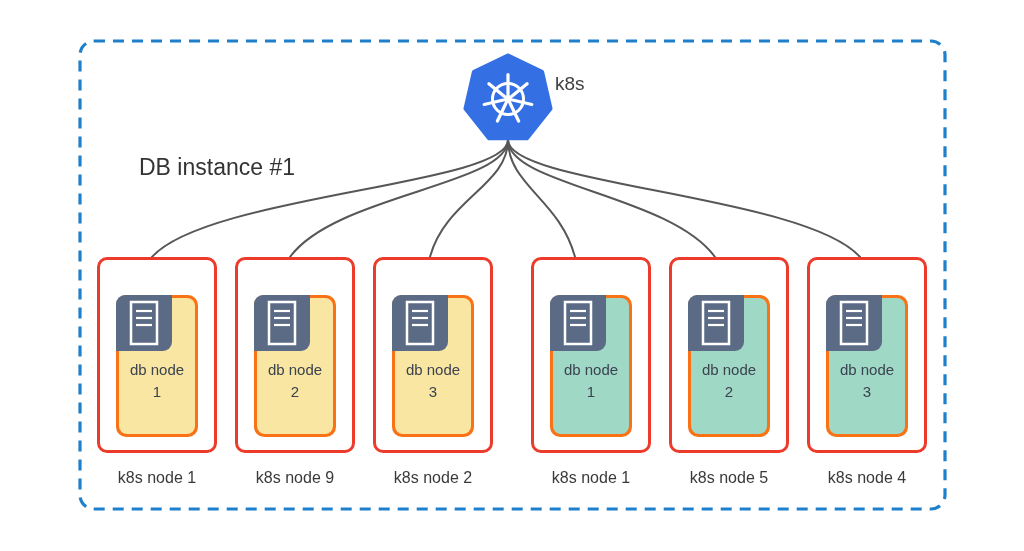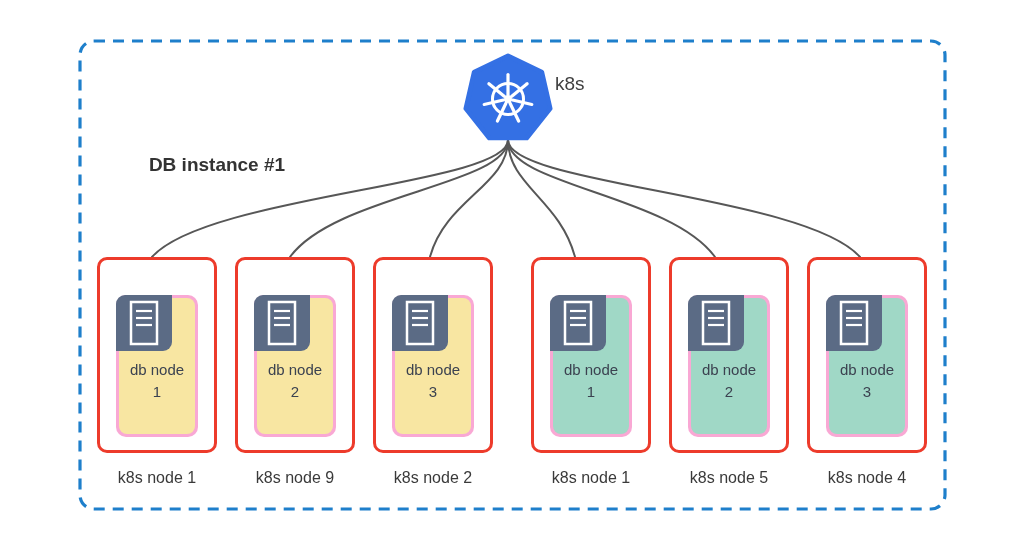--- a/index.html
+++ b/index.html
@@ -11,32 +11,32 @@
     overflow:hidden;
   }
   .bg-svg{position:absolute;left:0;top:0;width:1024px;height:551px;}
   .k8s-logo{position:absolute;left:461px;top:52px;width:94px;height:94px;}
   .k8s-label{
     position:absolute;left:555px;top:73px;
     font-size:19px;color:#3f3f3f;
   }
   .instance-label{
     position:absolute;top:154px;width:240px;
-    text-align:center;font-size:19px;font-weight:bold;color:#333333;
+    text-align:center;font-size:23px;font-weight:normal;color:#333333;
   }
   .il-1{left:97px;}
   .il-2{left:631px;}
   .k8s-node{
     position:absolute;top:257px;width:120px;height:196px;
     border:3px solid #ED3B2B;border-radius:10px;
     box-sizing:border-box;background:#ffffff;
   }
   .db-shape{
     position:absolute;left:16px;top:35px;width:82px;height:142px;
-    background:#f9a8d4;border-radius:10px;
+    background:#f97316;border-radius:10px;
     box-sizing:border-box;
   }
   .db-body{
     position:absolute;left:3px;top:3px;right:3px;bottom:3px;
     border-radius:8px;
   }
   .db-body.yellow{background:#F8E6A2;}
   .db-body.teal{background:#A0D8C6;}
   .db-header{
     position:absolute;left:0;top:0;width:56px;height:56px;

